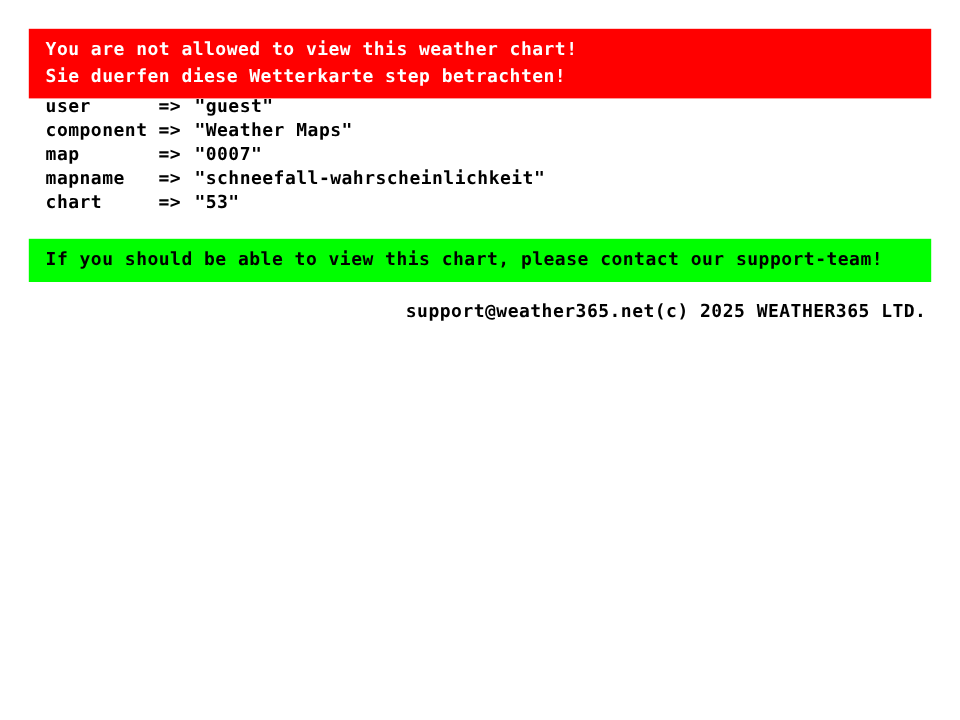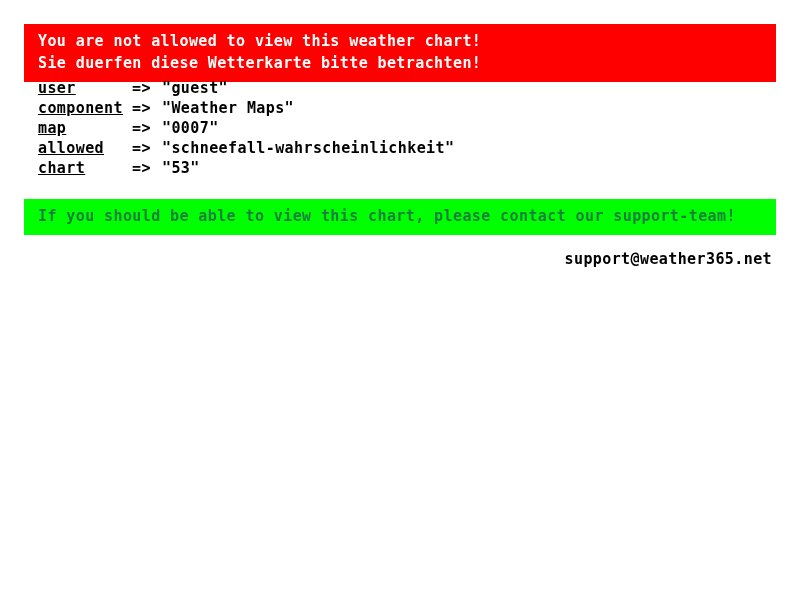--- a/index.html
+++ b/index.html
@@ -31,21 +31,21 @@
     letter-spacing: 0.4px;
   }
   .banner-error {
     top: 24px;
     background: #ff0000;
     color: #ffffff;
   }
   .banner-info {
     top: 199px;
     background: #00ff00;
-    color: #15803d;
+    color: #000000;
   }
   .banner-line {
     white-space: pre;
   }
   .details {
     position: absolute;
     left: 38px;
     top: 78px;
     font-size: 15px;
     line-height: 20px;
@@ -54,21 +54,20 @@
   }
   .detail-row {
     display: flex;
     height: 20px;
     align-items: center;
     white-space: pre;
   }
   .detail-key {
     display: inline-block;
     width: 94px;
-    text-decoration: underline;
   }
   .detail-arrow {
     display: inline-block;
     width: 30px;
   }
   .detail-val {
     display: inline-block;
   }
   .footer {
     position: absolute;
@@ -84,52 +83,53 @@
     white-space: pre;
   }
 </style>
 </head>
 <body>
 
 <div class="page">
 
   <div class="banner banner-error">
     <div class="banner-line">You are not allowed to view this weather chart!</div>
-    <div class="banner-line">Sie duerfen diese Wetterkarte bitte betrachten!</div>
+    <div class="banner-line">Sie duerfen diese Wetterkarte step betrachten!</div>
   </div>
 
   <div class="details">
     <div class="detail-row">
       <span class="detail-key">user</span>
       <span class="detail-arrow">=&gt;</span>
       <span class="detail-val">"guest"</span>
     </div>
     <div class="detail-row">
       <span class="detail-key">component</span>
       <span class="detail-arrow">=&gt;</span>
       <span class="detail-val">"Weather Maps"</span>
     </div>
     <div class="detail-row">
       <span class="detail-key">map</span>
       <span class="detail-arrow">=&gt;</span>
       <span class="detail-val">"0007"</span>
     </div>
     <div class="detail-row">
-      <span class="detail-key">allowed</span>
+      <span class="detail-key">mapname</span>
       <span class="detail-arrow">=&gt;</span>
       <span class="detail-val">"schneefall-wahrscheinlichkeit"</span>
     </div>
     <div class="detail-row">
       <span class="detail-key">chart</span>
       <span class="detail-arrow">=&gt;</span>
       <span class="detail-val">"53"</span>
     </div>
   </div>
 
   <div class="banner banner-info">
     <div class="banner-line">If you should be able to view this chart, please contact our support-team!</div>
   </div>
 
   <div class="footer">
     <span>support@weather365.net</span>
+    <span>(c) 2025 WEATHER365 LTD.</span>
   </div>
 
 </div>
 
 </body></html>

